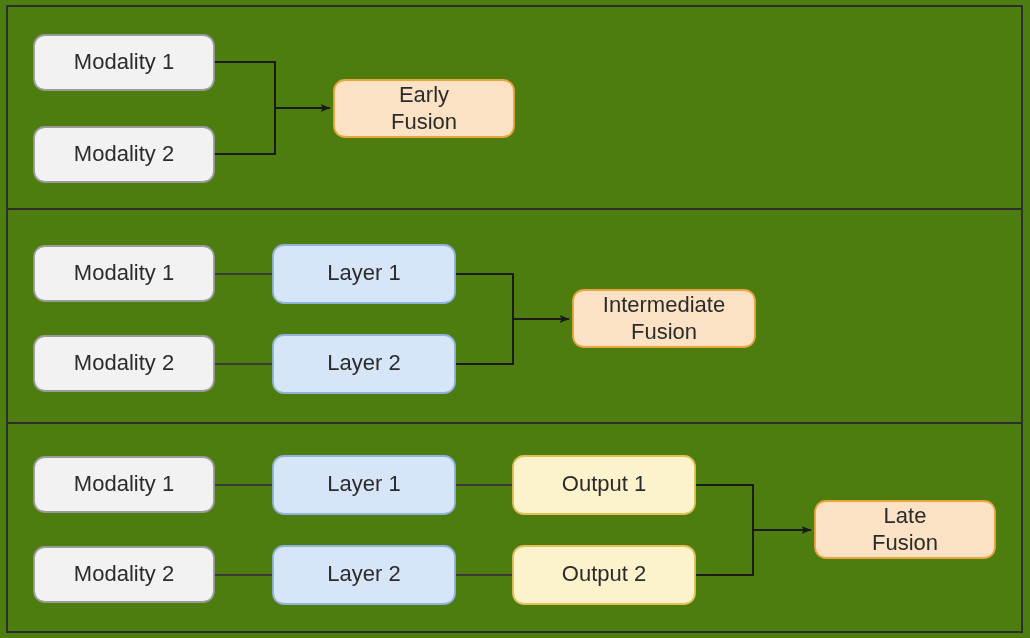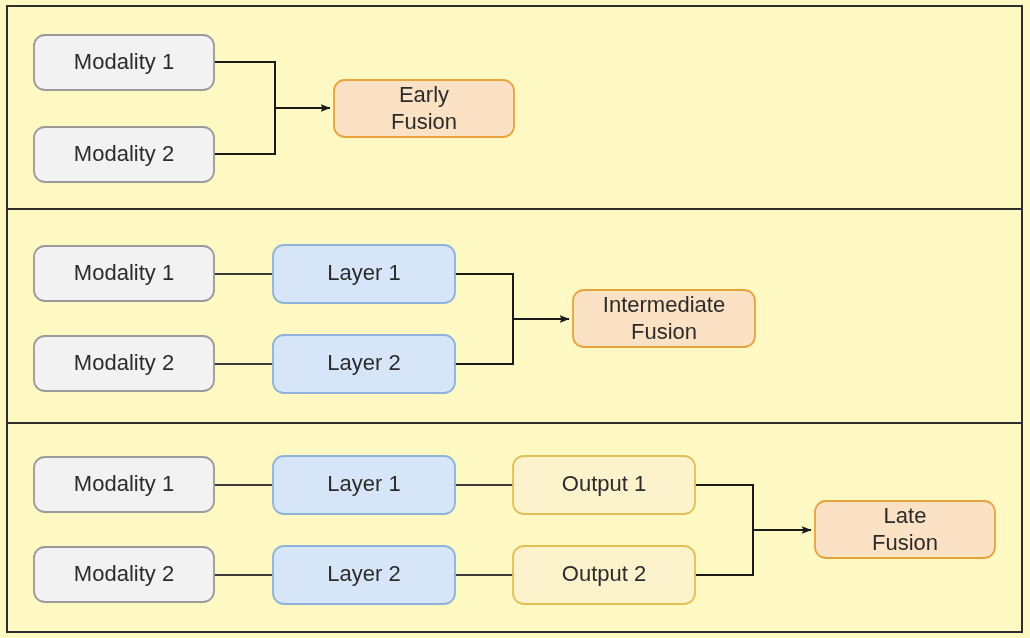--- a/index.html
+++ b/index.html
@@ -7,21 +7,21 @@
     padding: 0;
     background: #ffffff;
   }
   body {
     font-family: "Liberation Sans", sans-serif;
   }
   #diagram-root {
     position: relative;
     width: 1030px;
     height: 638px;
-    background: #fef9c3;
+    background: #4d7c0f;
     overflow: hidden;
   }
   svg#diagram-svg {
     position: absolute;
     left: 0;
     top: 0;
     width: 1030px;
     height: 638px;
     display: block;
   }

